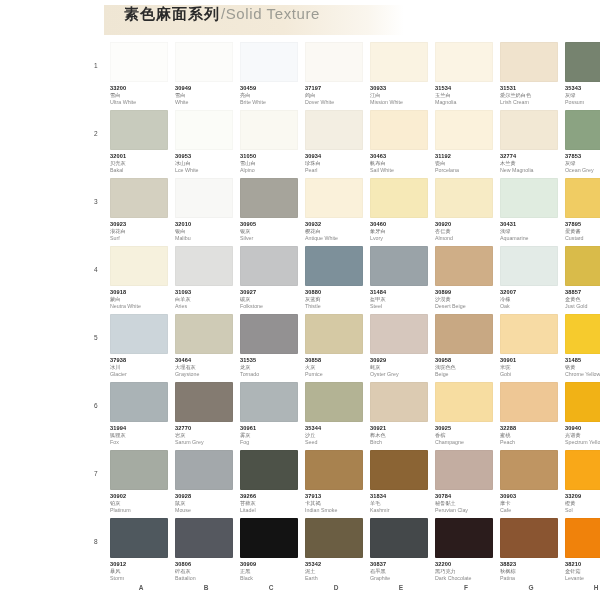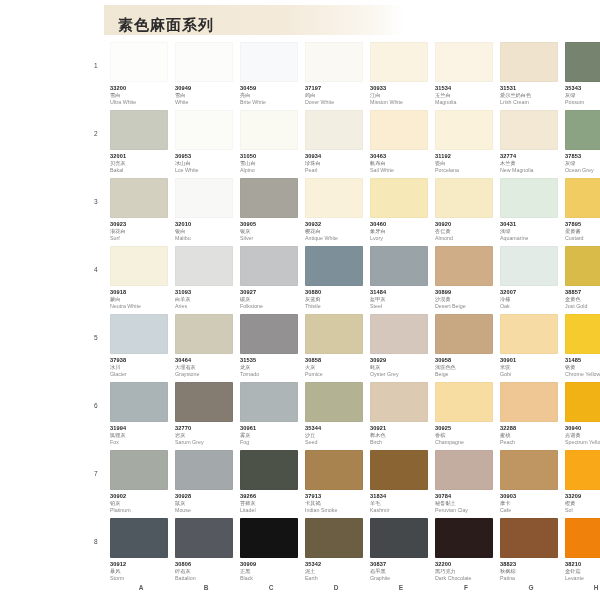--- a/index.html
+++ b/index.html
@@ -16,22 +16,22 @@
     background: #ffffff;
   }
 
   
   #header {
     position: absolute;
     left: 104px; top: 5px;
     width: 300px; height: 30px;
     background: linear-gradient(to right, #efe6d4 0%, #f3ead9 60%, #faf6ee 88%, #ffffff 100%);
     display: flex;
-    align-items: flex-end;
-    padding-left: 14px;
+    align-items: flex-start;
+    padding-left: 20px;
   }
   #header .cn {
     font-size: 15px;
     font-weight: bold;
     color: #2b2b2b;
     letter-spacing: 1px;
     font-family: "DejaVu Sans", "Liberation Sans", sans-serif;
   }
   #header .en {
     font-size: 15px;
@@ -116,20 +116,21 @@
     font-weight: bold;
   }
 </style>
 </head>
 <body>
 
 <div id="page">
 
   <div id="header">
     <span class="cn">素色麻面系列</span>
+    <span class="en">/Solid Texture</span>
   </div>
 
   <div id="grid">
       <div class="row">
         <div class="row-num">1</div>
         <div class="cells">
           <div class="cell">
             <div class="chip light-edge" style="background: rgb(253, 253, 251);"></div>
             <div class="meta">
               <div class="code">33200</div>

